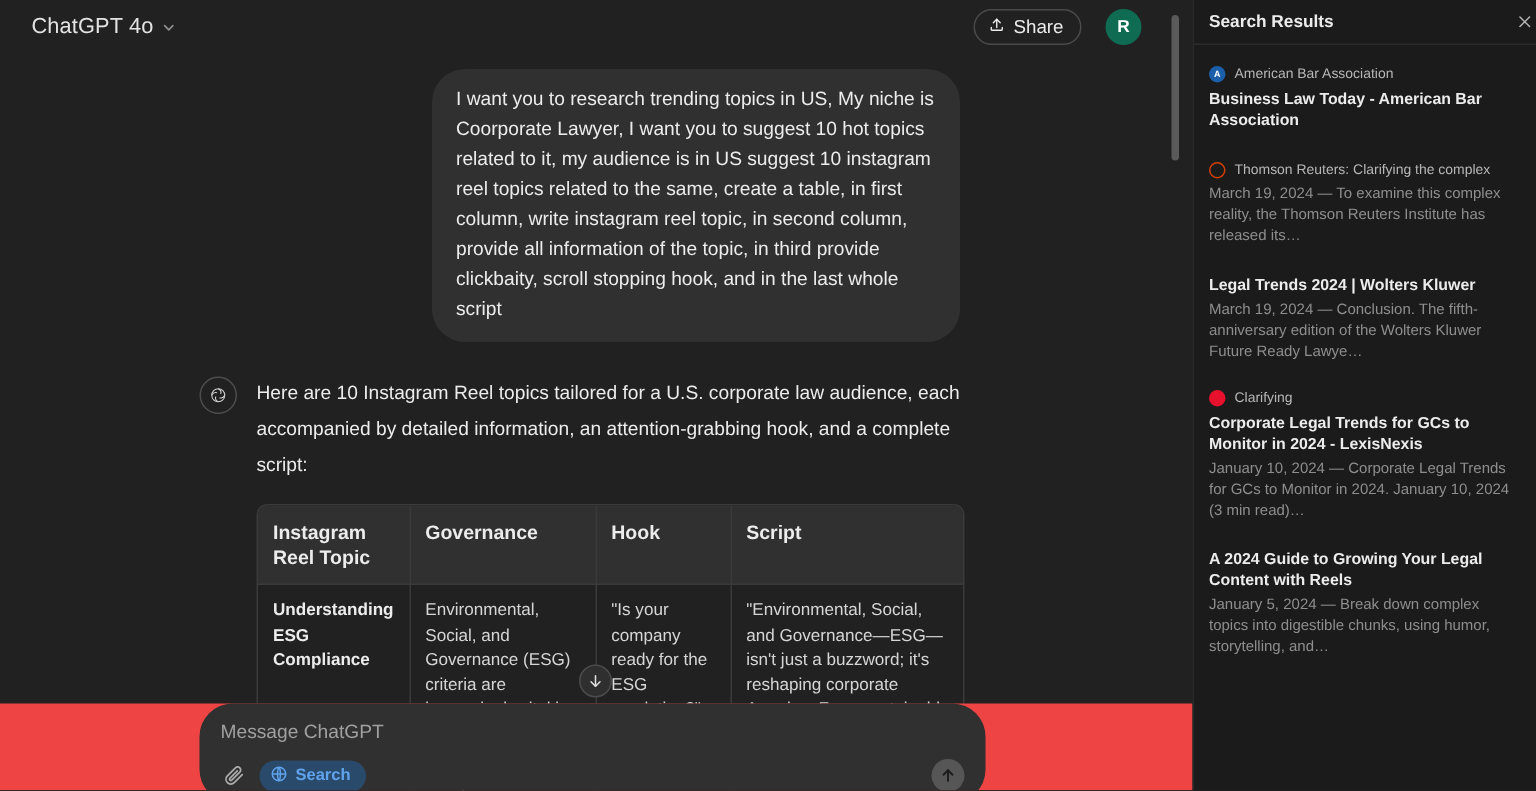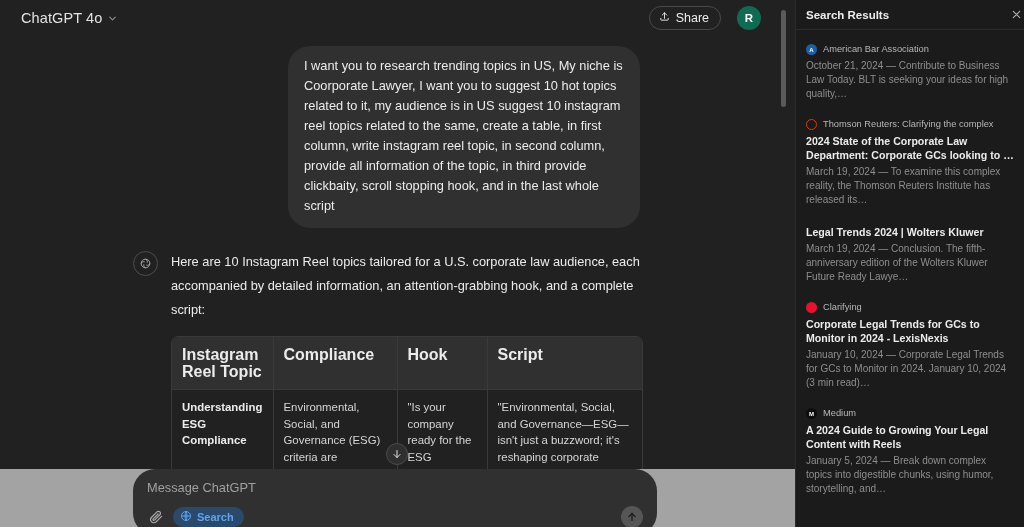--- a/index.html
+++ b/index.html
@@ -83,21 +83,21 @@
     margin-top: 14px;
     border: 1px solid #3a3a3a;
     border-radius: 7px;
     overflow: hidden;
     width: 472px;
   }
   table { border-collapse: collapse; width: 100%; table-layout: fixed; }
   thead th {
     background: #303030;
     color: #ececec;
-    font-size: 16px; font-weight: 700;
+    font-size: 13px; font-weight: 700;
     text-align: left;
     padding: 9px 10px;
     line-height: 17px;
     vertical-align: top;
     border-right: 1px solid #3a3a3a;
     border-bottom: 1px solid #3a3a3a;
   }
   thead th:last-child { border-right: none; }
   tbody td {
     color: #d6d6d6;
@@ -127,21 +127,21 @@
   
   .main-scrollbar {
     position: absolute; right: 9px; top: 10px;
     width: 5px; height: 97px; border-radius: 3px;
     background: #5a5a5a; z-index: 7; cursor: pointer;
   }
 
   
   .composer-zone {
     position: absolute; left: 0; right: 0; bottom: 0; height: 58px;
-    background: #a3a3a3;
+    background: #ef4444;
     display: flex; justify-content: center;
     z-index: 8;
   }
   .composer {
     position: absolute; left: 133px; bottom: -8px;
     width: 524px; height: 66px;
     background: #303030; border-radius: 22px;
     padding: 11px 14px 0 14px;
   }
   .composer-placeholder { color: #a0a0a0; font-size: 12.8px; }
@@ -258,21 +258,21 @@
               <table>
                 <colgroup>
                     <col class="c1">
                     <col class="c2">
                     <col class="c3">
                     <col class="c4">
                   </colgroup>
                 <thead>
                   <tr>
                     <th>Instagram Reel Topic</th>
-                    <th>Compliance</th>
+                    <th>Governance</th>
                     <th>Hook</th>
                     <th>Script</th>
                   </tr>
                 </thead>
                 <tbody>
                   <tr>
                     <td class="topic">Understanding ESG Compliance</td>
                     <td>Environmental, Social, and Governance (ESG) criteria are increasingly vital in corporate governance. Companies are integrating ESG factors to meet regulatory requirements and investor expectations.</td>
                     <td>"Is your company ready for the ESG revolution?"</td>
                     <td>"Environmental, Social, and Governance—ESG—isn't just a buzzword; it's reshaping corporate America. From sustainable practices to ethical governance, aligning with ESG standards is crucial. Ensure your business stays ahead by integrating ESG into your corporate strategy."</td>
@@ -333,51 +333,46 @@
           </svg>
       </div>
     </div>
     <div class="sb-list">
 
       <div class="sb-item">
         <div class="sb-src">
           <span class="sb-favicon" style="background:#1b5faa">A</span>
           <span class="sb-srcname">American Bar Association</span>
         </div>
-        <div class="sb-snippet">October 21, 2024 — Contribute to Business Law Today. BLT is seeking your ideas for high quality,…</div>
+        <div class="sb-headline">Business Law Today - American Bar Association</div>
       </div>
 
       <div class="sb-item">
         <div class="sb-src">
           <span class="sb-favicon" style="background:transparent;border:1.5px solid #d64000"></span>
           <span class="sb-srcname">Thomson Reuters: Clarifying the complex</span>
         </div>
-        <div class="sb-headline">2024 State of the Corporate Law Department: Corporate GCs looking to …</div>
         <div class="sb-snippet">March 19, 2024 — To examine this complex reality, the Thomson Reuters Institute has released its…</div>
       </div>
 
       <div class="sb-item">
         <div class="sb-headline">Legal Trends 2024 | Wolters Kluwer</div>
         <div class="sb-snippet">March 19, 2024 — Conclusion. The fifth-anniversary edition of the Wolters Kluwer Future Ready Lawye…</div>
       </div>
 
       <div class="sb-item">
         <div class="sb-src">
           <span class="sb-favicon" style="background:#e8112d"></span>
           <span class="sb-srcname">Clarifying</span>
         </div>
         <div class="sb-headline">Corporate Legal Trends for GCs to Monitor in 2024 - LexisNexis</div>
         <div class="sb-snippet">January 10, 2024 — Corporate Legal Trends for GCs to Monitor in 2024. January 10, 2024 (3 min read)…</div>
       </div>
 
       <div class="sb-item">
-        <div class="sb-src">
-          <span class="sb-favicon" style="background:#0d0d0d">M</span>
-          <span class="sb-srcname">Medium</span>
-        </div>
         <div class="sb-headline">A 2024 Guide to Growing Your Legal Content with Reels</div>
         <div class="sb-snippet">January 5, 2024 — Break down complex topics into digestible chunks, using humor, storytelling, and…</div>
       </div>
 
     </div>
   </div>
 
 </div>
 
 </body></html>

